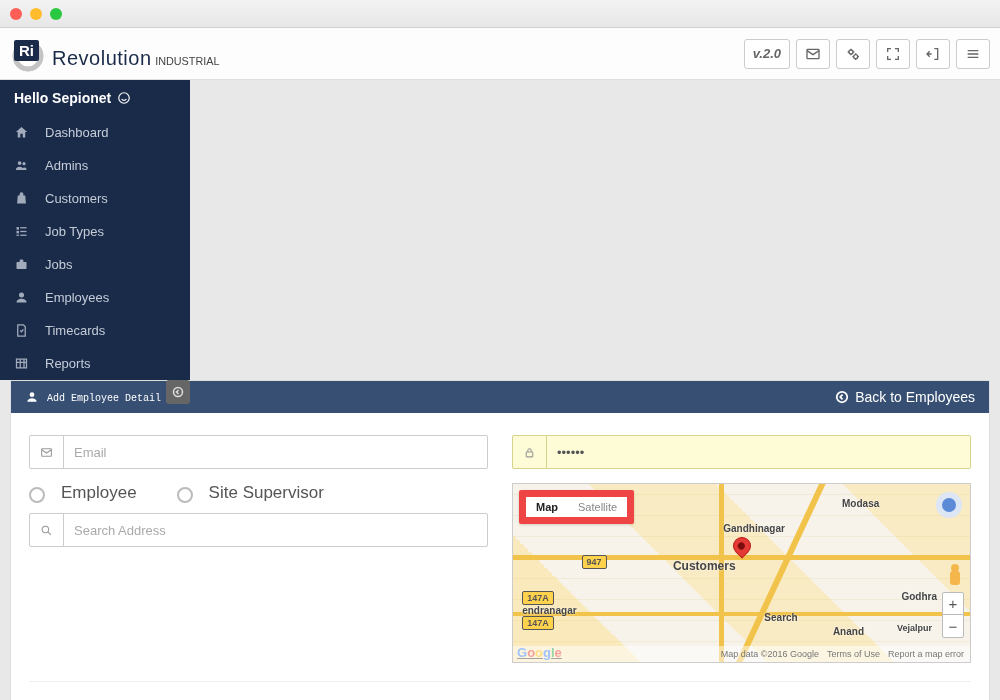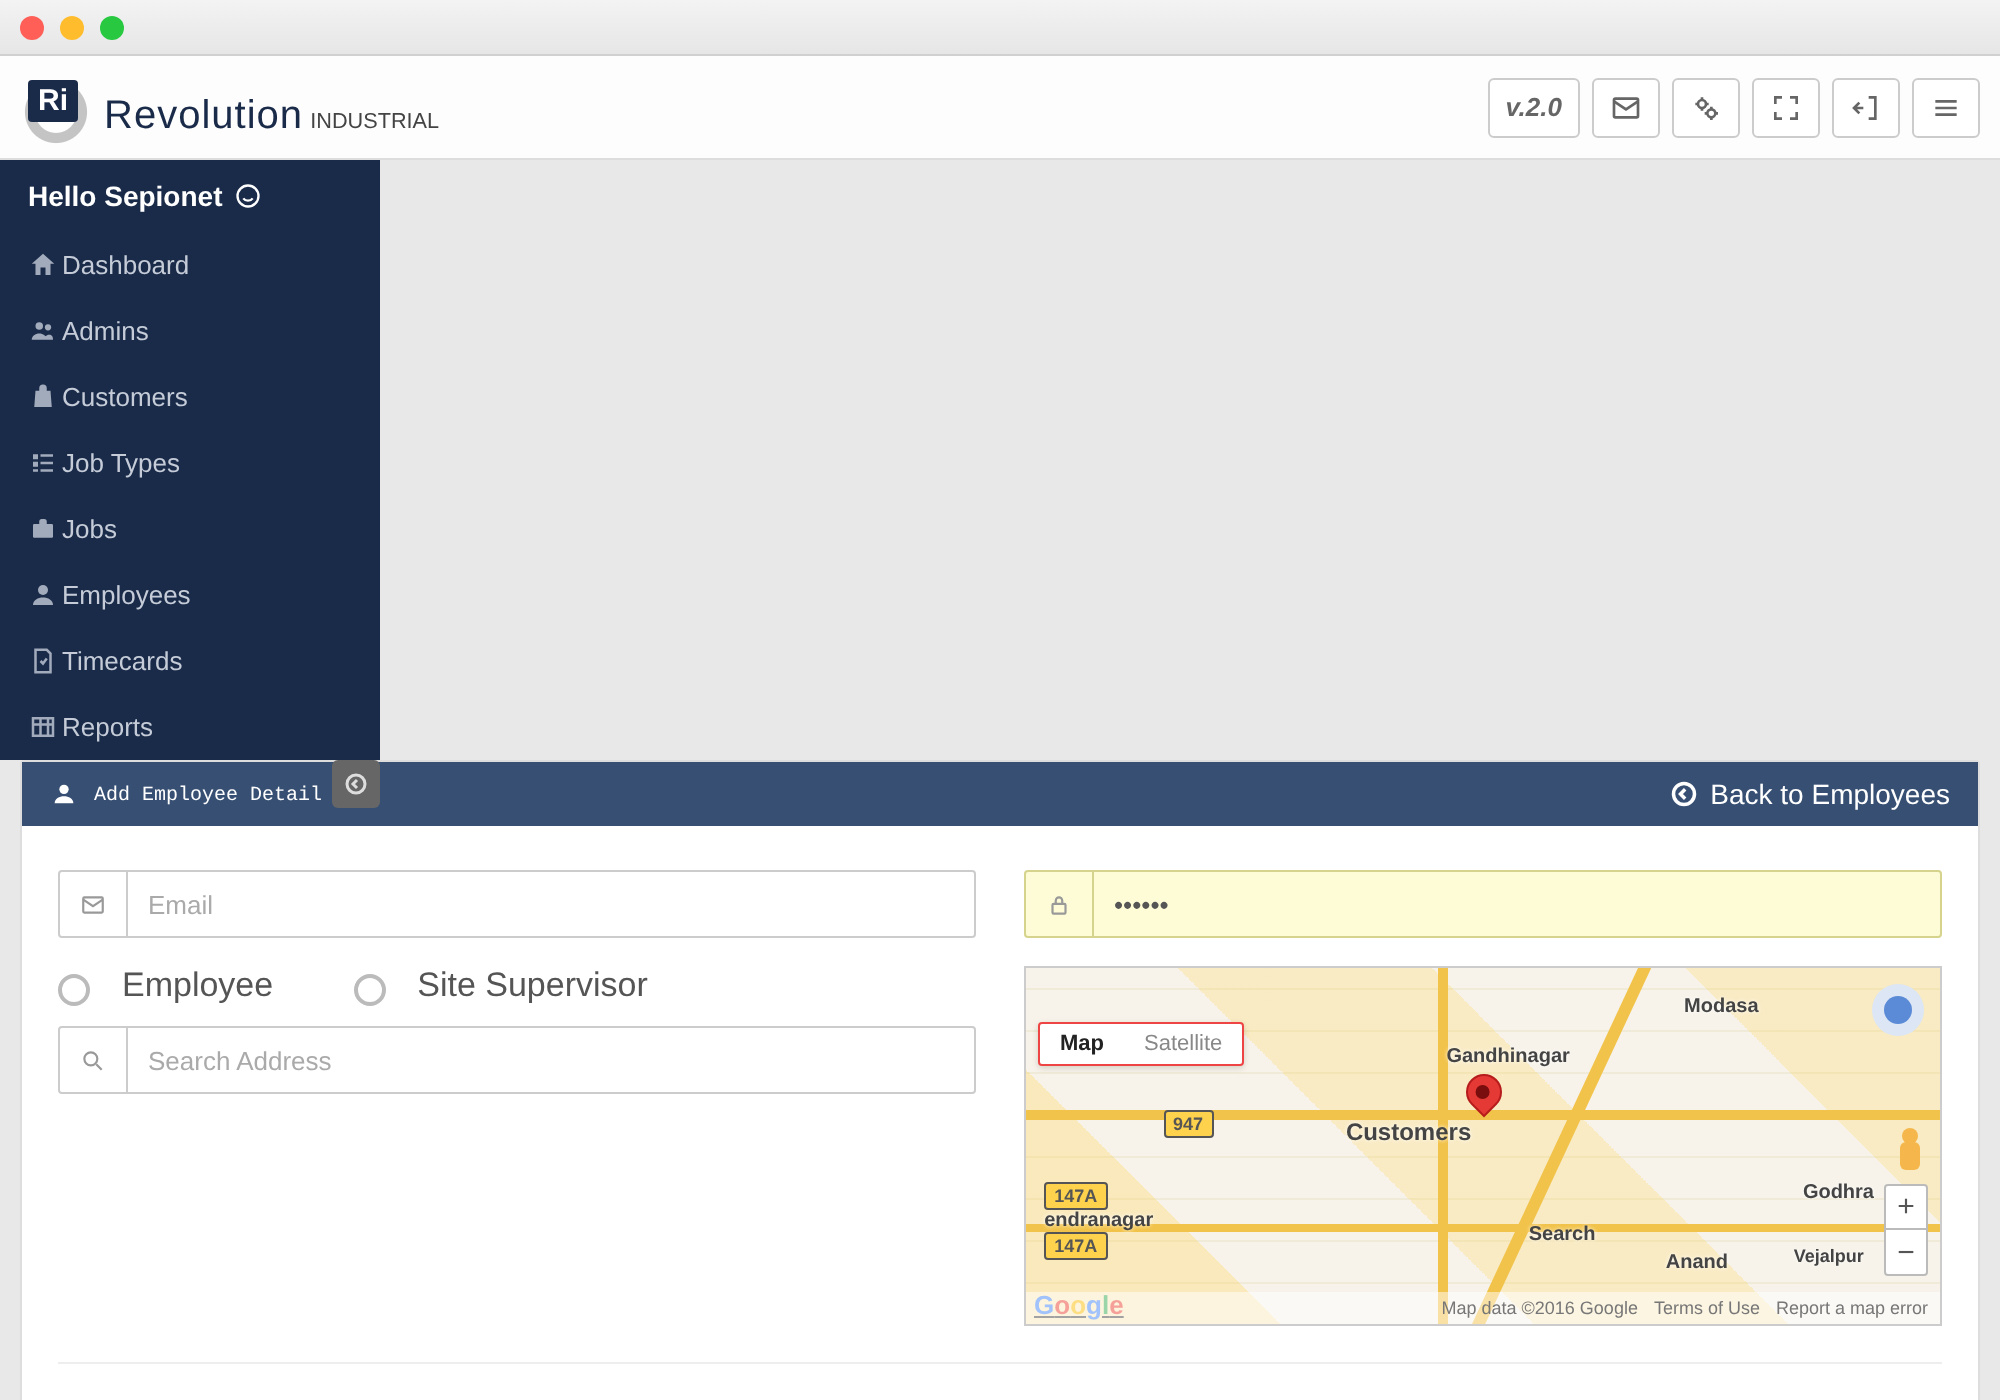--- a/index.html
+++ b/index.html
@@ -14,21 +14,21 @@
   .logo-mark { width: 40px; height: 32px; position: relative; }
   .logo-gear { width: 36px; height: 36px; border-radius: 50%; background: radial-gradient(circle, #fff 40%, #c4c4c4 42%, #c4c4c4 60%, transparent 62%); position: absolute; top: 0; left: 0; }
   .logo-ri { position: absolute; top: 2px; left: 4px; background: #1a2b4a; color: #fff; font-weight: bold; font-size: 15px; padding: 3px 5px; border-radius: 2px; line-height: 1; }
   .logo-text { color: #1a2b4a; font-size: 20px; font-weight: 500; letter-spacing: 0.5px; }
   .top-tools { display: flex; gap: 6px; align-items: center; }
   .tool-btn { height: 30px; min-width: 34px; border: 1px solid #ccc; background: #fff; border-radius: 3px; display: flex; align-items: center; justify-content: center; color: #666; cursor: pointer; font-style: italic; font-weight: bold; padding: 0 8px; font-size:13px; }
   .tool-btn svg { width: 16px; height: 16px; }
   .layout { display: flex; height: calc(700px - 28px - 52px); flex-direction: column; }
   .sidebar { width: 190px; background: #1a2b4a; color: #cbd5e3; display: flex; flex-direction: column; position: relative; }
   .greeting { padding: 10px 14px; color: #fff; font-weight: bold; font-size: 14px; display:flex; align-items:center; gap:6px;}
-  .nav-item { display: flex; align-items: center; gap: 2px; padding: 9px 14px; cursor: pointer; font-size: 13px; color:#c5ccd8; }
+  .nav-item { display: flex; align-items: center; gap: 16px; padding: 9px 14px; cursor: pointer; font-size: 13px; color:#c5ccd8; }
   .nav-item svg { width: 15px; height: 15px; opacity: 0.8; }
   .collapse-btn { position:absolute; right:0; top:300px; width:24px; height:24px; background:#666; border-radius:3px; display:flex; align-items:center; justify-content:center; color:#ddd; cursor:pointer;}
   .content { flex: 1; padding: 0; overflow: auto; }
   .panel { margin: 0 10px 10px 10px; background: #fff; border: 1px solid #ddd; border-radius: 2px; }
   .panel-head { background: #364f72; color: #fff; padding: 8px 14px; display: flex; justify-content: space-between; align-items: center; }
   .panel-head .title { display:flex; align-items:flex-end; gap:8px; font-size:10px;font-family:Liberation Mono, monospace;}
   .back-link { color: #fff; text-decoration: none; display:flex; align-items:center; gap:6px; cursor:pointer; font-size:14px;}
   .panel-body { padding: 22px 18px; }
   .form-row { display: flex; gap: 24px; margin-bottom: 14px; }
   .form-col { flex: 1; }
@@ -46,21 +46,21 @@
   .map-bg{position:absolute;inset:0;background:
     linear-gradient(45deg, rgba(255,210,80,.3) 0 20%, transparent 20% 40%, rgba(255,210,80,.25) 40% 60%, transparent 60% 80%, rgba(255,210,80,.25) 80% 100%),
     repeating-linear-gradient(0deg,#f7f3ea 0 20px,#f0ebd8 20px 21px),
     repeating-linear-gradient(90deg,#f7f3ea 0 20px,#f0ebd8 20px 21px);
   }
   .map-road{position:absolute;background:#f2c34a;}
   .map-road.h1{height:5px;left:0;right:0;top:40%}
   .map-road.h2{height:4px;left:0;right:0;top:72%}
   .map-road.v1{width:5px;top:0;bottom:0;left:45%}
   .map-road.d1{width:6px;top:-20%;bottom:-20%;left:58%;transform:rotate(25deg);}
-  .map-switch{position:absolute;top:6px;left:6px;background:#fff;border:1px solid #ef4444;border-radius:2px;display:flex;font-size:11px;box-shadow:0 1px 3px rgba(0,0,0,.15);margin-top:21px;}
+  .map-switch{position:absolute;top:6px;left:6px;background:#fff;border:7px solid #ef4444;border-radius:2px;display:flex;font-size:11px;box-shadow:0 1px 3px rgba(0,0,0,.15);}
   .map-switch span{padding:4px 10px;cursor:pointer;}
   .map-switch span.active{font-weight:bold;color:#222;}
   .map-switch span:not(.active){color:#888;}
   .map-pin{position:absolute;top:40%;left:50%;width:18px;height:18px;background:#e53935;border-radius:50% 50% 50% 0;transform:translate(-50%,-100%) rotate(-45deg);border:1px solid #b71c1c;}
   .map-pin::after{content:"";position:absolute;top:4px;left:4px;width:7px;height:7px;background:#7a0d0d;border-radius:50%;}
   .map-labels{position:absolute;inset:0;font-size:10px;color:#555;}
   .map-city{position:absolute;font-weight:bold;color:#444;text-shadow:0 0 2px #fff;}
   .map-shield{position:absolute;padding:1px 4px;background:#ffd24d;border:1px solid #555;border-radius:2px;font-size:9px;font-weight:bold;}
   .map-user{position:absolute;top:8px;right:8px;width:26px;height:26px;border-radius:50%;background:#dce6f5;display:flex;align-items:center;justify-content:center;}
   .map-user::after{content:"";width:14px;height:14px;border-radius:50%;background:#5b8bd6;}

